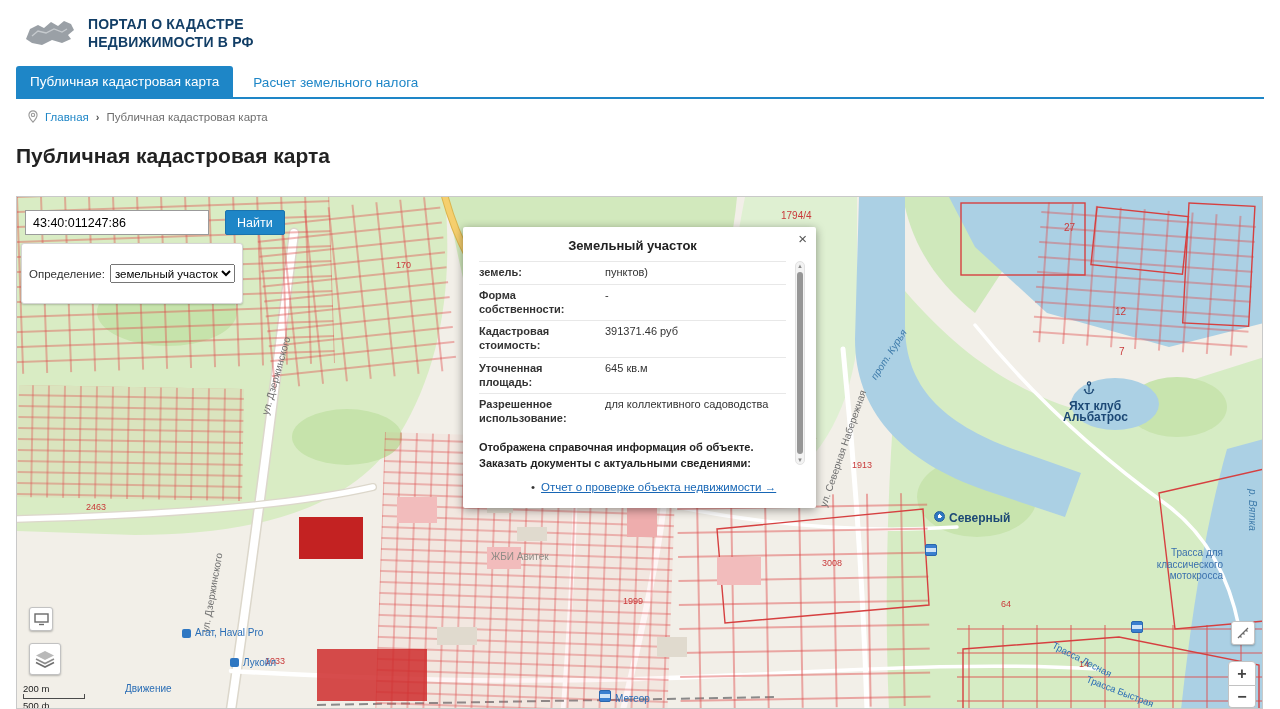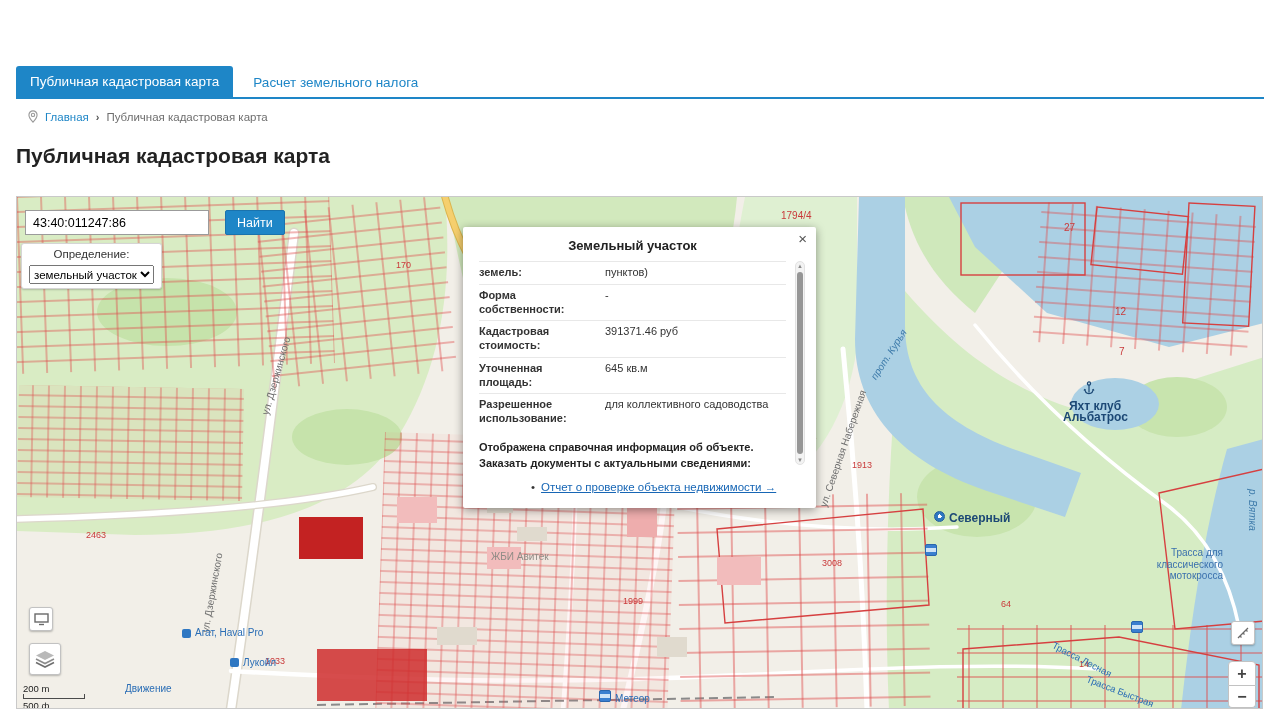--- a/index.html
+++ b/index.html
@@ -43,21 +43,21 @@
   .mico { position:absolute; z-index:2; }
   .bus-ico { width:12px; height:12px; background:#3a7fd0; border-radius:2px; border:1px solid #2a66ad;
              background-image:linear-gradient(#3a7fd0 3px, #cfe3f7 3px, #cfe3f7 7px, #3a7fd0 7px); }
   .place-ico { width:11px; height:11px; border-radius:50%; background:radial-gradient(circle,#fff 0 2px,#2f77c2 2px); border:1px solid #235d9a; }
   .dot-ico { width:9px; height:9px; background:#2f77c2; border-radius:2px; }
 
   
   .search-panel { position:absolute; top:13px; left:8px; z-index:5; display:flex; align-items:flex-start;gap:12px; }
   .search-input { width:184px; height:25px; border:1px solid #9b9b9b; background:#fff; font-size:12.5px; padding:0 7px; font-family:"Liberation Sans",sans-serif; }
   .find-btn { height:25px; margin-left:4px; padding:0 11px; background:#1e86c7; border:1px solid #1a73ad; color:#fff; font-size:12.5px; border-radius:2px; cursor:pointer; font-family:"Liberation Sans",sans-serif; }
-  .def-panel { position:absolute; top:46px; left:4px; z-index:5; background:#fff; border:1px solid #d5d5d5; border-radius:3px; box-shadow:0 1px 2px rgba(0,0,0,.2); padding:4px 7px; font-size:11.5px; color:#333; display:flex; align-items:center; gap:5px;flex-direction:column; }
+  .def-panel { position:absolute; top:46px; left:4px; z-index:5; background:#fff; border:1px solid #d5d5d5; border-radius:3px; box-shadow:0 1px 2px rgba(0,0,0,.2); padding:20px 7px; font-size:11.5px; color:#333; display:flex; align-items:center; gap:5px; }
   .def-panel select { font-size:11.5px; font-family:"Liberation Sans",sans-serif; height:19px; }
 
   
   .popup { position:absolute; top:30px; left:446px; width:353px; z-index:10; background:#fff; border-radius:2px; box-shadow:0 2px 10px rgba(0,0,0,.4); padding:10px 30px 13px 16px; }
   .popup-title { text-align:center; font-size:13px; font-weight:bold; color:#222; margin:1px 0 8px; }
   .popup-close { position:absolute; top:4px; right:9px; font-size:15px; color:#555; cursor:pointer; line-height:1; }
   .prow { display:flex; border-top:1px solid #e8e8e8; padding:4px 0; }
   .prow .lb { width:104px; flex:0 0 auto; font-weight:bold; font-size:11px; color:#333; line-height:1.25; }
   .prow .vl { padding-left:22px; font-size:11px; color:#333; line-height:1.25; }
   .popup-note { margin-top:10px; font-size:11px; color:#222; line-height:1.45;font-weight:bold; }
@@ -82,20 +82,30 @@
   .scaleblock { position:absolute; left:6px; top:486px; z-index:5; font-size:9.5px; color:#222; }
   .scalebar { border:1px solid #4a4a4a; border-top:none; height:5px; }
   .bar-m { width:62px; }
   .scaleblock .row2 { margin-top:1px; }
 </style>
 </head>
 <body>
 
 <div class="page">
 
+  <div class="header">
+    <svg class="logo" width="52" height="38" viewBox="0 0 52 38">
+      <path d="M2,25 L6,15 L14,11 L20,14 L27,8 L34,12 L40,7 L47,10 L50,16 L44,21 L47,25 L38,29 L28,26 L18,31 L8,29 Z" fill="#9aa0a6"></path>
+      <path d="M8,22 L14,17 L22,19 L30,15 L38,18 L43,15" stroke="#c6cace" stroke-width="1.3" fill="none"></path>
+    </svg>
+    <div class="header-title">
+      <div>ПОРТАЛ О КАДАСТРЕ</div>
+      <div>НЕДВИЖИМОСТИ В РФ</div>
+    </div>
+  </div>
 
   <div class="tabs">
     <span class="tab-active">Публичная кадастровая карта</span>
     <span class="tab-link">Расчет земельного налога</span>
   </div>
 
   <div class="breadcrumb">
     <svg width="10" height="13" viewBox="0 0 12 16">
       <path d="M6,1 C3.2,1 1,3.2 1,6 C1,9.4 6,15 6,15 C6,15 11,9.4 11,6 C11,3.2 8.8,1 6,1 Z M6,8 A2,2 0 1 1 6,4 A2,2 0 1 1 6,8 Z" fill="none" stroke="#9a9a9a" stroke-width="1.4"></path>
     </svg>
@@ -187,21 +197,21 @@
       </g>
     </svg>
 
     <span class="mlabel n-lg" style="left:764px;top:13px">1794/4</span>
     <span class="mlabel n-lg" style="left:1047px;top:25px">27</span>
     <span class="mlabel n-lg" style="left:1098px;top:109px">12</span>
     <span class="mlabel n-lg" style="left:1102px;top:149px">7</span>
     <span class="mlabel n" style="left:379px;top:63px">170</span>
     <span class="mlabel n-lg" style="left:769px;top:235px">1794/3</span>
     <span class="mlabel n-lg" style="left:732px;top:287px">1794/2</span>
-    <span class="mlabel n" style="left:69px;top:333px">2463</span>
+    <span class="mlabel n" style="left:69px;top:305px">2463</span>
     <span class="mlabel n" style="left:566px;top:285px">3619</span>
     <span class="mlabel n" style="left:248px;top:459px">1033</span>
     <span class="mlabel n-sm" style="left:452px;top:262px;transform:rotate(-80deg)">2670</span>
     <span class="mlabel n" style="left:835px;top:263px">1913</span>
     <span class="mlabel n" style="left:805px;top:361px">3008</span>
     <span class="mlabel n" style="left:606px;top:399px">1999</span>
     <span class="mlabel n" style="left:984px;top:402px">64</span>
     <span class="mlabel n" style="left:1062px;top:462px">14</span>
     <span class="mlabel street" style="left:248px;top:212px;transform:rotate(-74deg)">ул. Дзержинского</span>
     <span class="mlabel street" style="left:188px;top:430px;transform:rotate(-80deg)">ул. Дзержинского</span>

